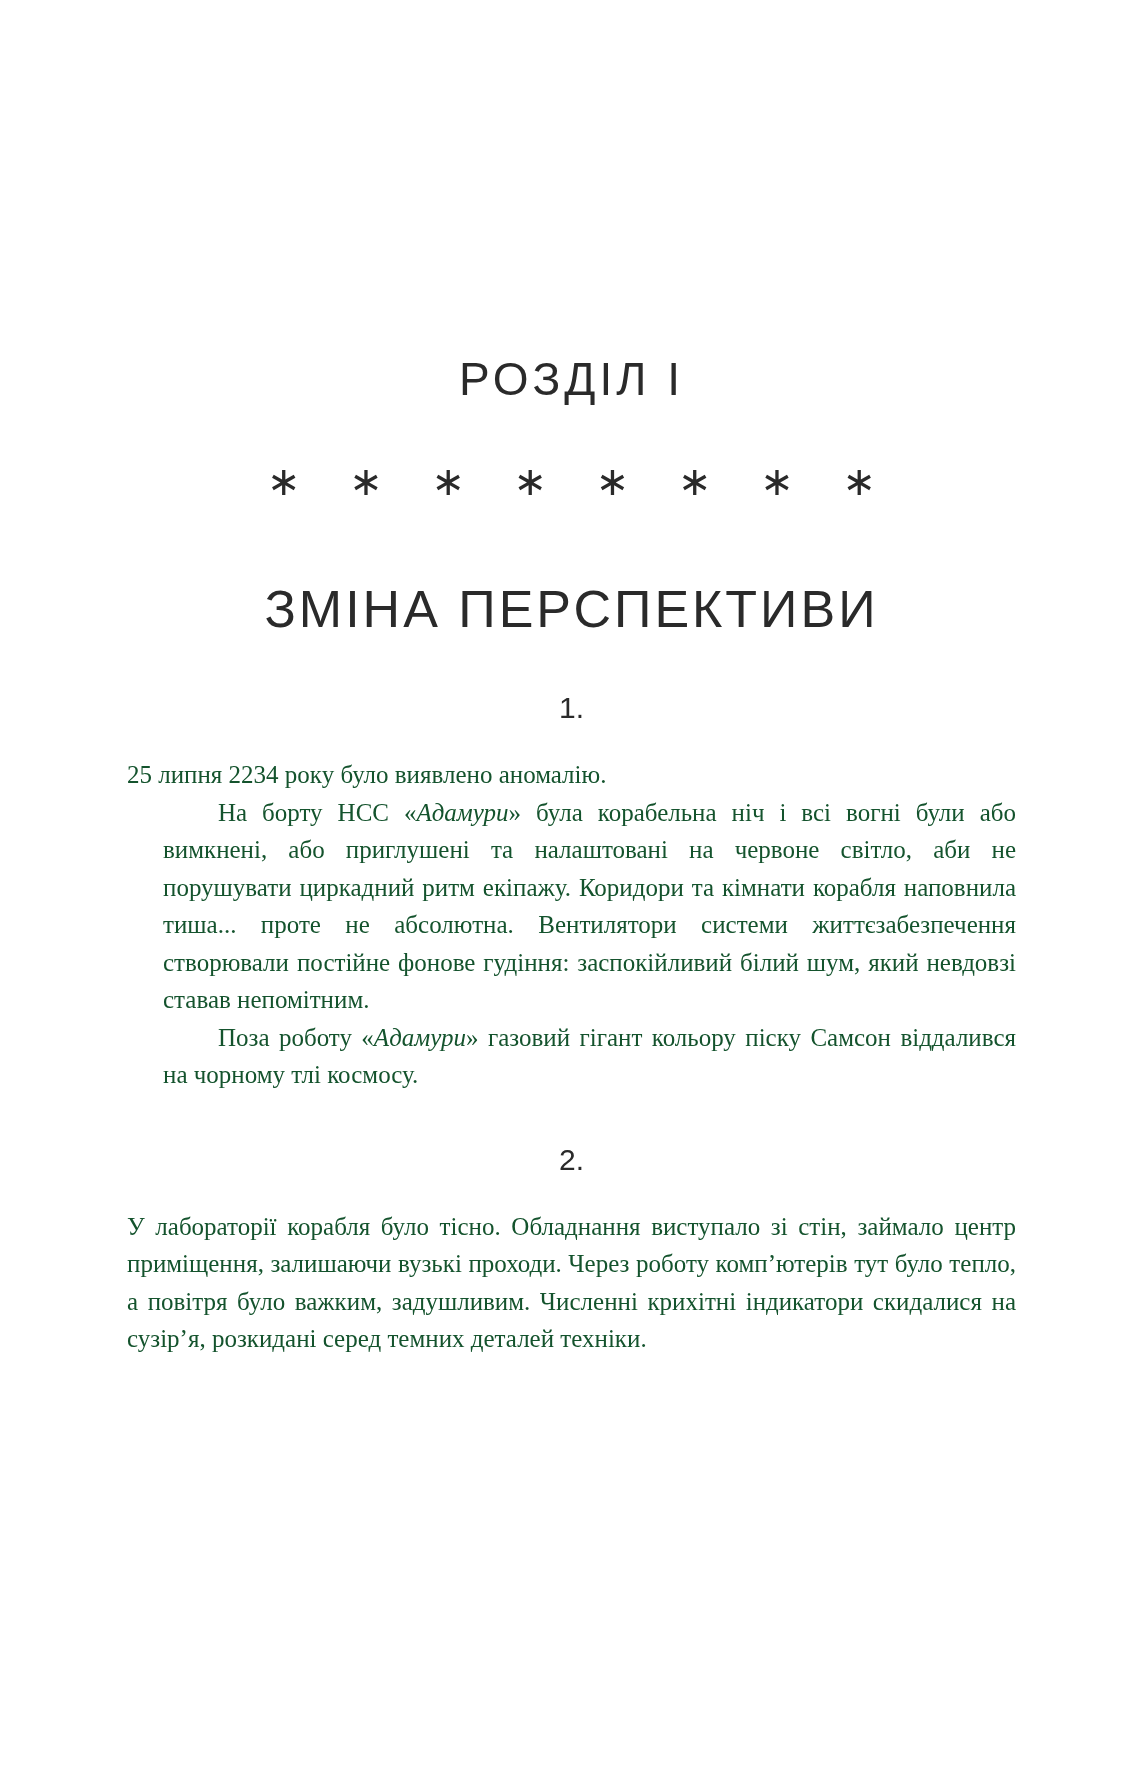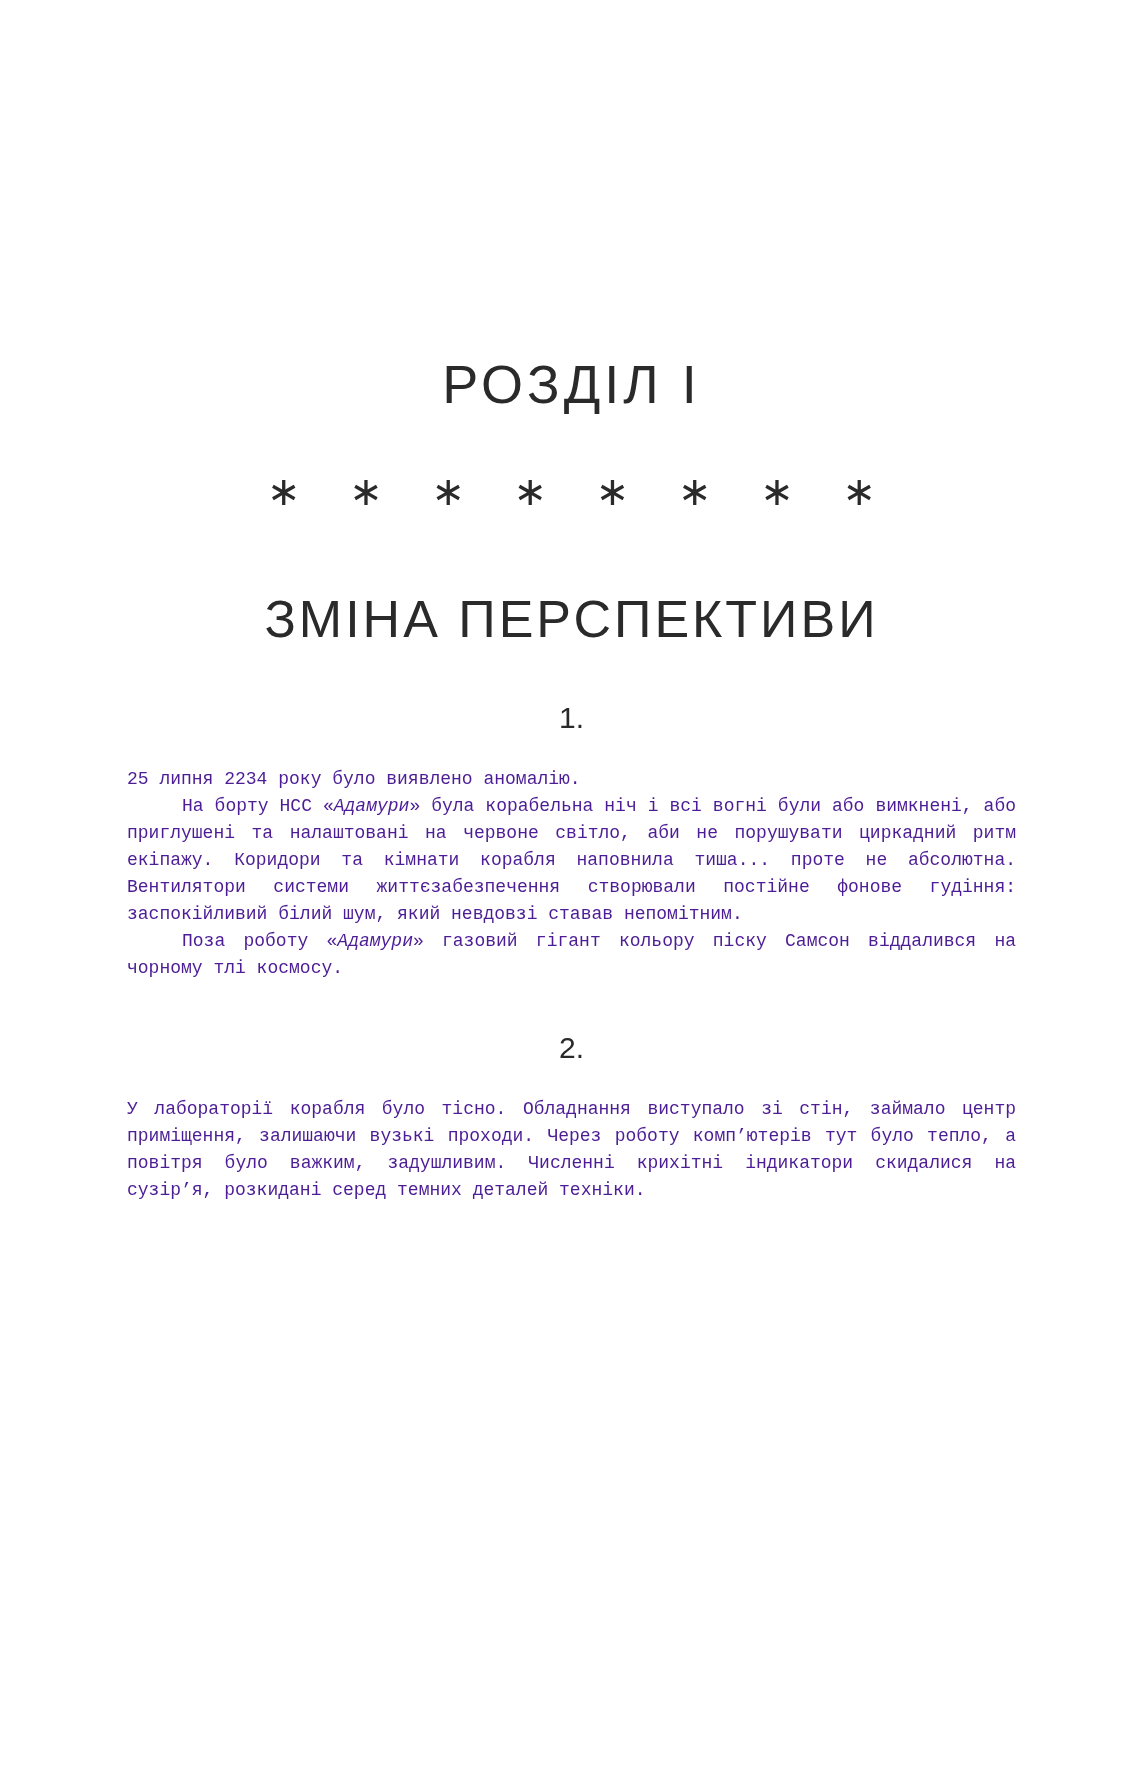--- a/index.html
+++ b/index.html
@@ -18,21 +18,21 @@
     width: 1142px;
     height: 1772px;
     padding: 352px 126px 0 127px;
     color: #1b1b1b;
   }
   .chapter-heading {
     margin: 0;
     text-align: center;
     font-family: "Liberation Sans", "DejaVu Sans", sans-serif;
     font-weight: 500;
-    font-size: 54px;
+    font-size: 46px;
     line-height: 1.2;
     letter-spacing: 4px;
     color: #2a2a2a;
   }
   .separator {
     margin-top: 48px;
     text-align: center;
     font-family: "DejaVu Sans", sans-serif;
     font-size: 40px;
     line-height: 1.3;
@@ -55,28 +55,29 @@
     margin-bottom: 30px;
     text-align: center;
     font-family: "Liberation Sans", "DejaVu Sans", sans-serif;
     font-weight: 400;
     font-size: 30px;
     line-height: 1.2;
     color: #2a2a2a;
   }
   .para {
     margin: 0;
-    font-family: Liberation Mono, monospace;
-    font-size: 18px;
+    font-family: Liberation Serif, serif;
+    font-size: 25px;
     line-height: 1.5;
     text-align: justify;
-    color: #4c1d95;
+    color: #14532d;
   }
   .para.indent {
     text-indent: 55px;
+    margin-left: 36px;
   }
   .it {
     font-style: italic;
   }
 </style>
 </head>
 <body>
 
 <div class="page">
   <h1 class="chapter-heading">РОЗДІЛ І</h1>

